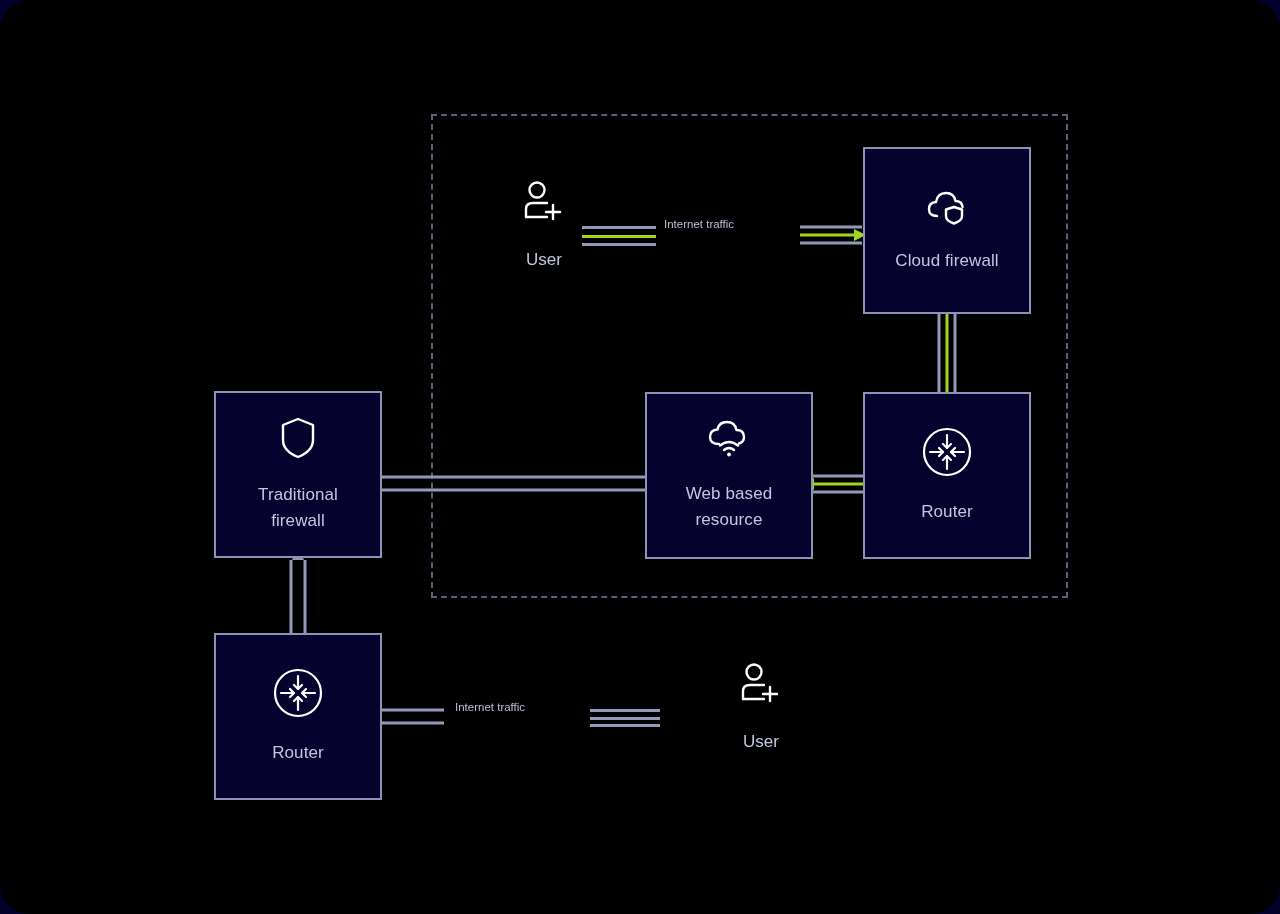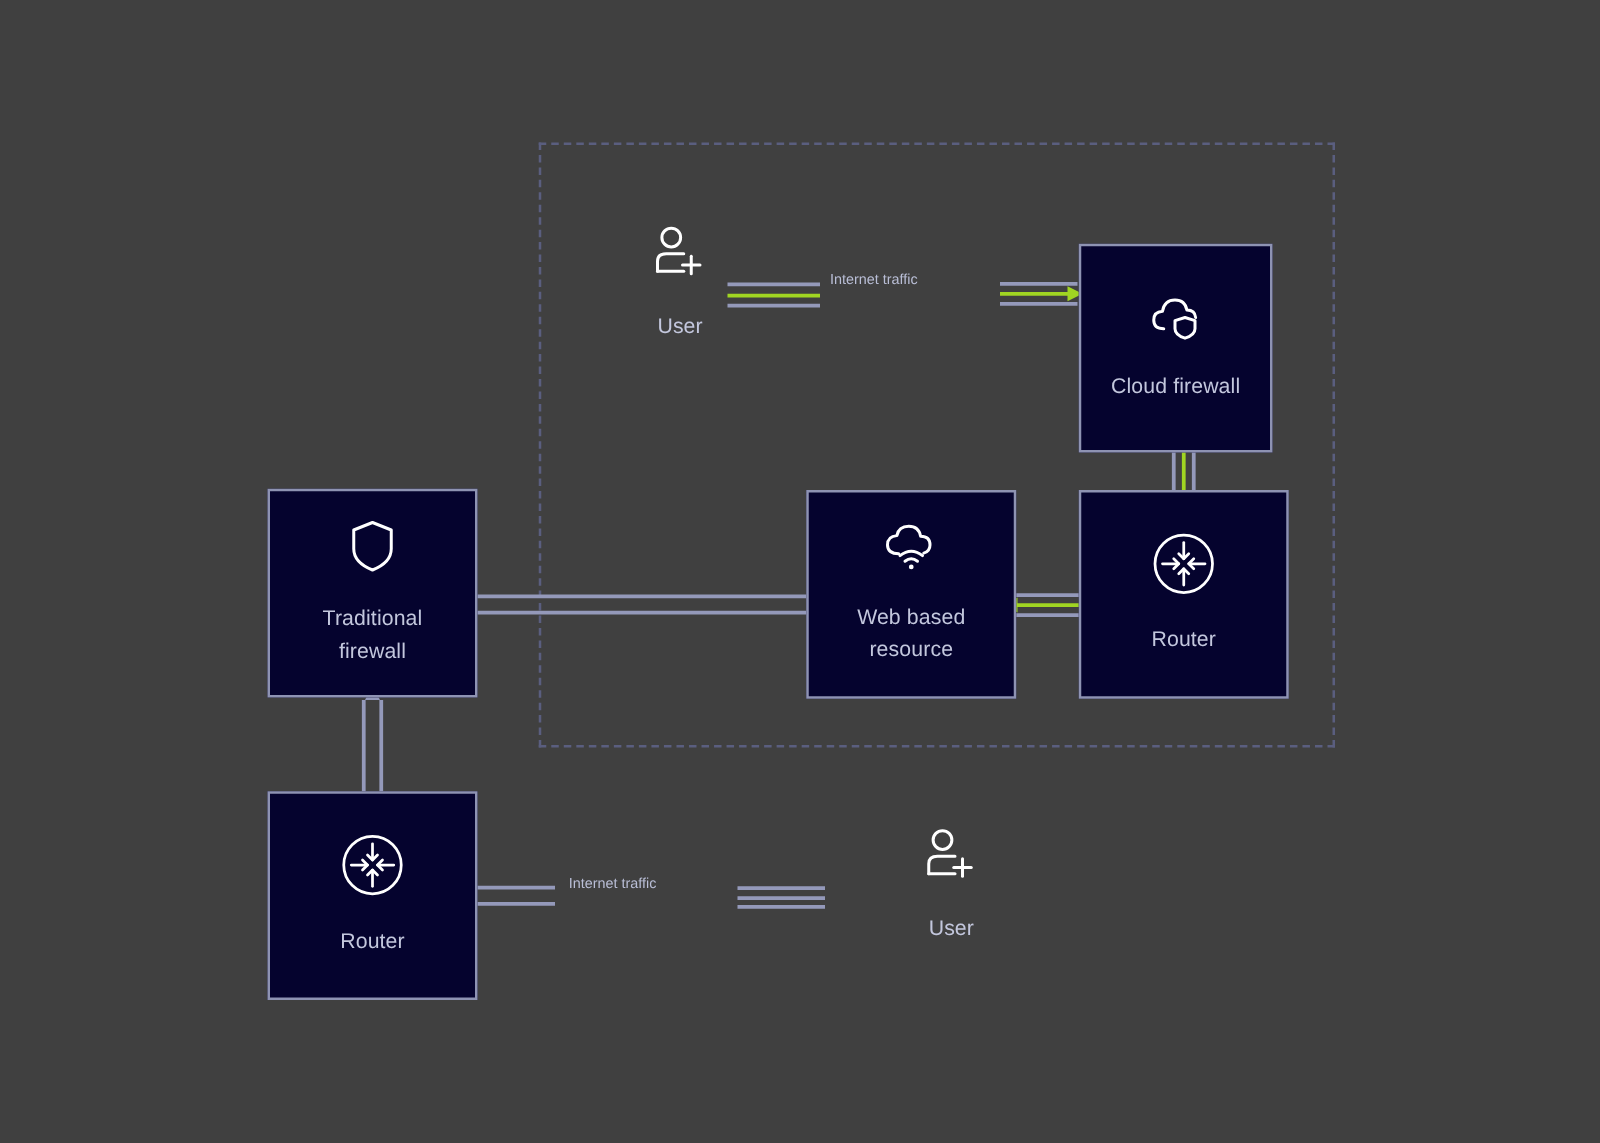--- a/index.html
+++ b/index.html
@@ -10,21 +10,22 @@
     height: 914px;
     background: #03002b;
     font-family: "Liberation Sans", sans-serif;
     overflow: hidden;
   }
 
   #canvas {
     position: relative;
     width: 1280px;
     height: 914px;
-    background: #404040;
+    background: #000000;
+    border-radius: 30px;
   }
 
   
   .zone-dashed {
     position: absolute;
     border: 2px dashed #5a5e7f;
     background: transparent;
   }
 
   
@@ -175,21 +176,21 @@
         <circle cx="15" cy="10" r="7.5" fill="none" stroke="#ffffff" stroke-width="2.4"></circle>
         <path d="M4 37 L4 29 Q4 23 11 23 L25 23" fill="none" stroke="#ffffff" stroke-width="2.4" stroke-linecap="round" stroke-linejoin="round"></path>
         <line x1="4" y1="37" x2="25" y2="37" stroke="#ffffff" stroke-width="2.4" stroke-linecap="round"></line>
         <line x1="31" y1="25" x2="31" y2="39" stroke="#ffffff" stroke-width="2.4" stroke-linecap="round"></line>
         <line x1="24" y1="32" x2="38" y2="32" stroke="#ffffff" stroke-width="2.4" stroke-linecap="round"></line>
       </svg>
     </span>
     <span class="actor-label">User</span>
   </div>
 
-  <div class="node" style="left:863px; top:147px; width:155px; height:167px;margin-top:48px;">
+  <div class="node" style="left:863px; top:147px; width:168px; height:167px;">
     <span class="node-icon">
       <svg width="42" height="38" viewBox="0 0 42 38" xmlns="http://www.w3.org/2000/svg">
         <path d="M11 28 Q3 28 3 21 Q3 14.5 10 14 Q11.5 5 20 5 Q28 5 29.5 13 Q36 13 36.5 19" fill="none" stroke="#ffffff" stroke-width="2.4" stroke-linecap="round" stroke-linejoin="round"></path>
         <path d="M28 19 L36 21.5 L36 28 Q36 33 28 35.5 Q20 33 20 28 L20 21.5 Z" fill="#05032e" stroke="#ffffff" stroke-width="2.4" stroke-linejoin="round"></path>
       </svg>
     </span>
     <span class="node-label">Cloud firewall</span>
   </div>
 
   <div class="node" style="left:863px; top:392px; width:168px; height:167px;">

